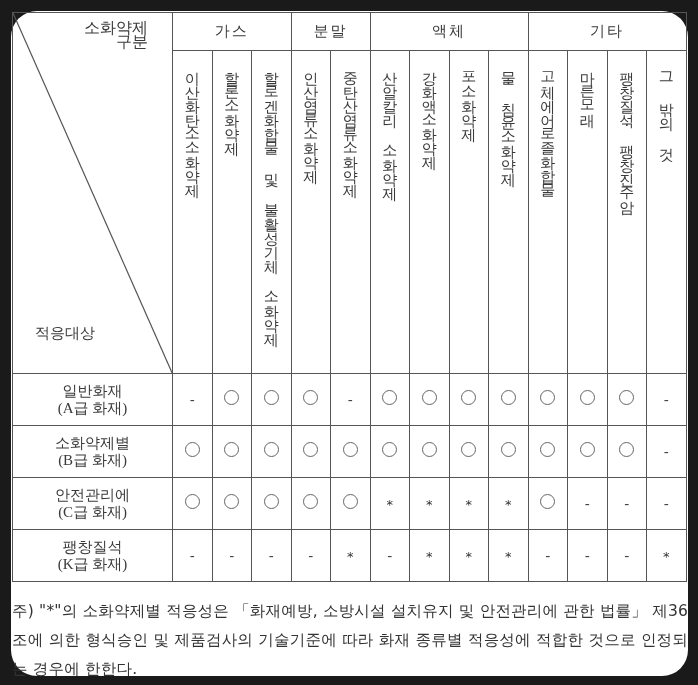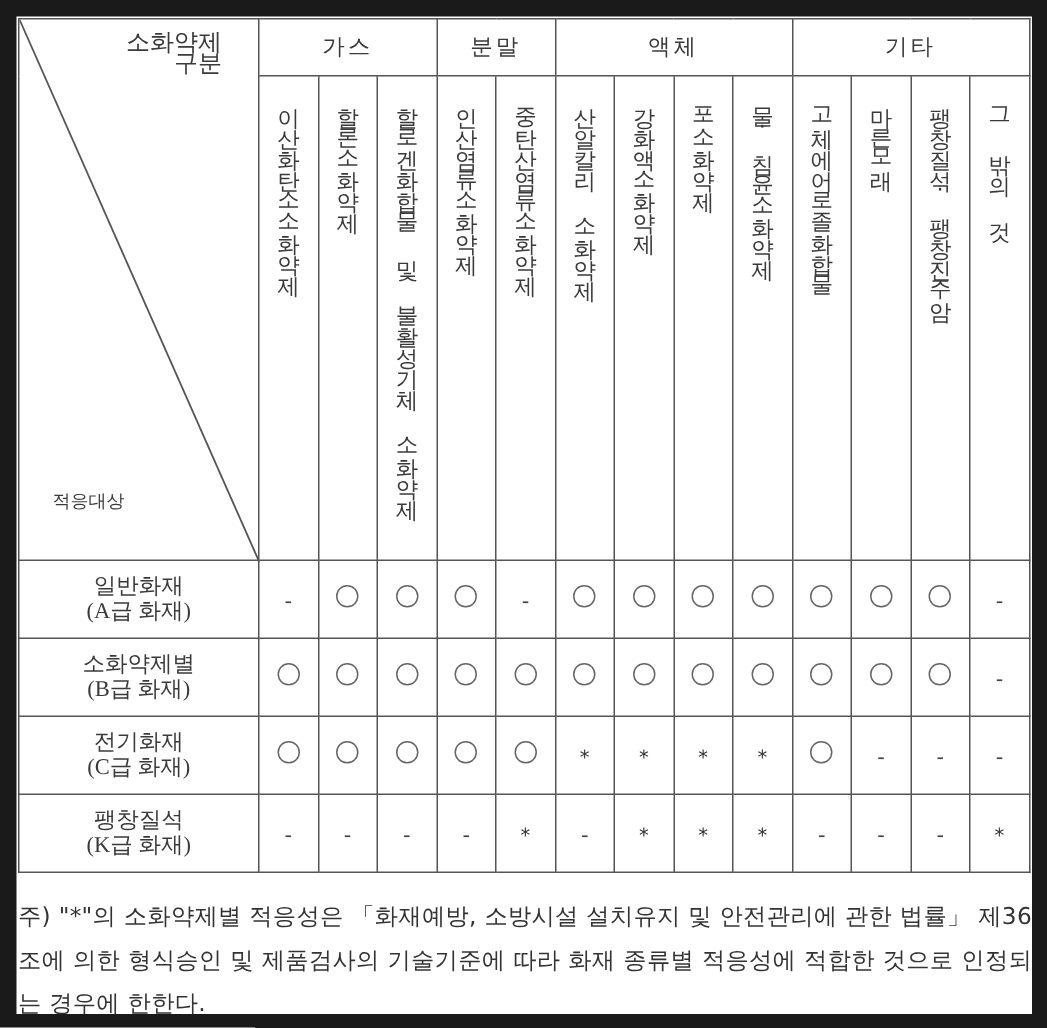--- a/index.html
+++ b/index.html
@@ -9,20 +9,21 @@
     position: relative;
     overflow: hidden;
     font-family: "DejaVu Sans", sans-serif;
     color: #333;
   }
   .page {
     position: absolute;
     left: 11px; top: 11px;
     width: 677px; height: 665px;
     background: #ffffff;
+    border-radius: 26px;
   }
   table.grid {
     position: absolute;
     left: 1px; top: 1px;
     border-collapse: collapse;
     table-layout: fixed;
     width: 674px;
   }
   table.grid td {
     border: 1px solid #555;
@@ -36,21 +37,21 @@
     position: relative;
     height: 100%;
   }
   .corner svg { position: absolute; left: 0; top: 0; }
   .corner .top-label {
     position: absolute; right: 24px; top: 8px;
     font-size: 16px; line-height: 14px; text-align: right;
   }
   .corner .bottom-label {
     position: absolute; left: 22px; bottom: 30px;
-    font-size: 12px;
+    font-size: 15px;
   }
   .group-head { height: 37px; font-size: 16px; letter-spacing: 2px; }
   .vhead {
     height: 322px;
     vertical-align: top !important;
   }
   .vtext {
     writing-mode: vertical-rl;
     text-orientation: upright;
     font-size: 15px;
@@ -155,21 +156,21 @@
           <td><span class="mark-o"></span></td>
           <td><span class="mark-o"></span></td>
           <td><span class="mark-o"></span></td>
           <td><span class="mark-o"></span></td>
           <td><span class="mark-o"></span></td>
           <td><span class="mark-o"></span></td>
           <td><span class="mark-dash">-</span></td>
         </tr>
         <tr class="datarow">
           <td class="rowhead">
-            <div>전기화재</div>
+            <div>안전관리에</div>
             <div>(C급 화재)</div>
           </td>
           <td><span class="mark-o"></span></td>
           <td><span class="mark-o"></span></td>
           <td><span class="mark-o"></span></td>
           <td><span class="mark-o"></span></td>
           <td><span class="mark-o"></span></td>
           <td><span class="mark-star">*</span></td>
           <td><span class="mark-star">*</span></td>
           <td><span class="mark-star">*</span></td>

